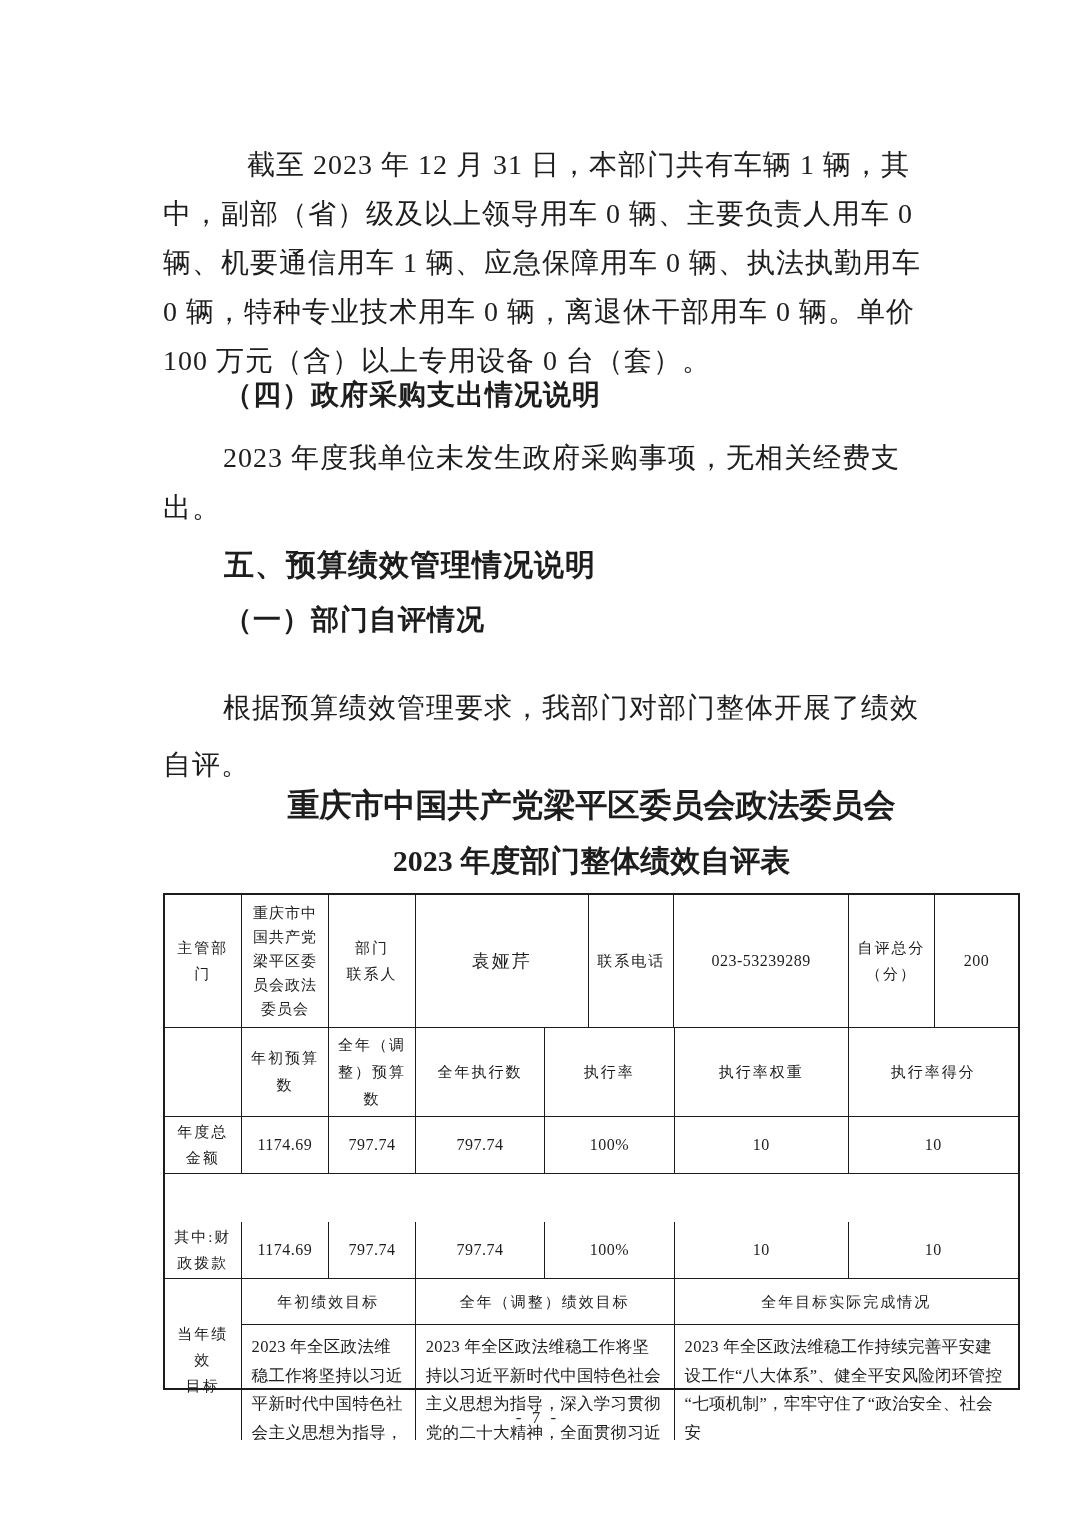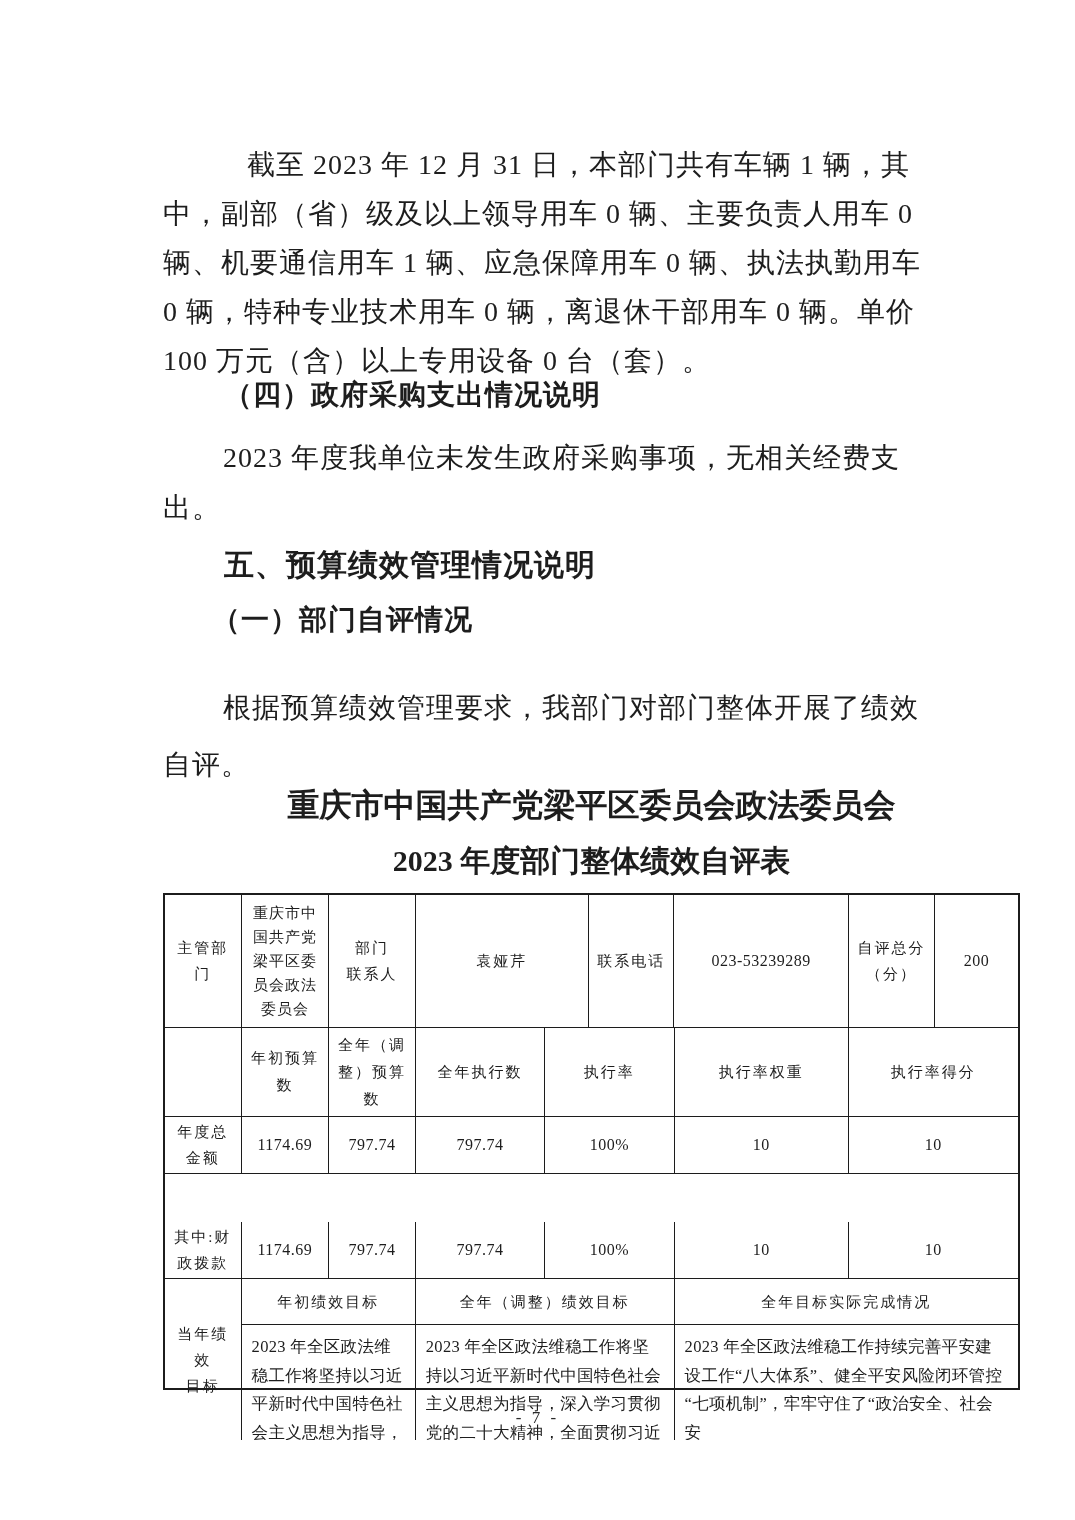--- a/index.html
+++ b/index.html
@@ -93,41 +93,41 @@
 <div class="line" style="left:163px; top:246px;">辆、机要通信用车 1 辆、应急保障用车 0 辆、执法执勤用车</div>
 <div class="line" style="left:163px; top:295px;">0 辆，特种专业技术用车 0 辆，离退休干部用车 0 辆。单价</div>
 <div class="line" style="left:163px; top:344px;">100 万元（含）以上专用设备 0 台（套）。</div>
 
 <div class="heading-kai" style="left:224px; top:376px;">（四）政府采购支出情况说明</div>
 
 <div class="line" style="left:223px; top:441px;">2023 年度我单位未发生政府采购事项，无相关经费支</div>
 <div class="line" style="left:163px; top:491px;">出。</div>
 
 <div class="heading-hei" style="left:224px; top:545px;">五、预算绩效管理情况说明</div>
-<div class="heading-kai" style="left:212px; top:601px;">（一）部门自评情况</div>
+<div class="heading-kai" style="left:224px; top:601px;">（一）部门自评情况</div>
 
 <div class="line" style="left:223px; top:691px;">根据预算绩效管理要求，我部门对部门整体开展了绩效</div>
 <div class="line" style="left:163px; top:748px;">自评。</div>
 
 <div class="tbl-title" style="top:784px; font-size:32px;">重庆市中国共产党梁平区委员会政法委员会</div>
 <div class="tbl-title" style="top:841px; font-size:30px;">2023 年度部门整体绩效自评表</div>
 
 <div class="tbl">
 
   <div class="trow" style="height:133px;">
     <div class="tc" style="width:8.98%;">主管部
 门</div>
     <div class="tc dept" style="width:10.27%;">重庆市中
 国共产党
 梁平区委
 员会政法
 委员会</div>
     <div class="tc" style="width:10.15%;">部门
 联系人</div>
-    <div class="tc num" style="width:20.30%; font-size:15px; letter-spacing:2px;">袁娅芹</div>
+    <div class="tc num" style="width:20.30%; font-size:18px; letter-spacing:2px;">袁娅芹</div>
     <div class="tc" style="width:10.03%;">联系电话</div>
     <div class="tc num" style="width:20.42%;">023-53239289</div>
     <div class="tc" style="width:10.15%;">自评总分
 （分）</div>
     <div class="tc num no-r" style="width:9.70%;">200</div>
   </div>
 
   <div class="trow" style="height:89px;">
     <div class="tc" style="width:8.98%;"></div>
     <div class="tc hdr2" style="width:10.27%;">年初预算

